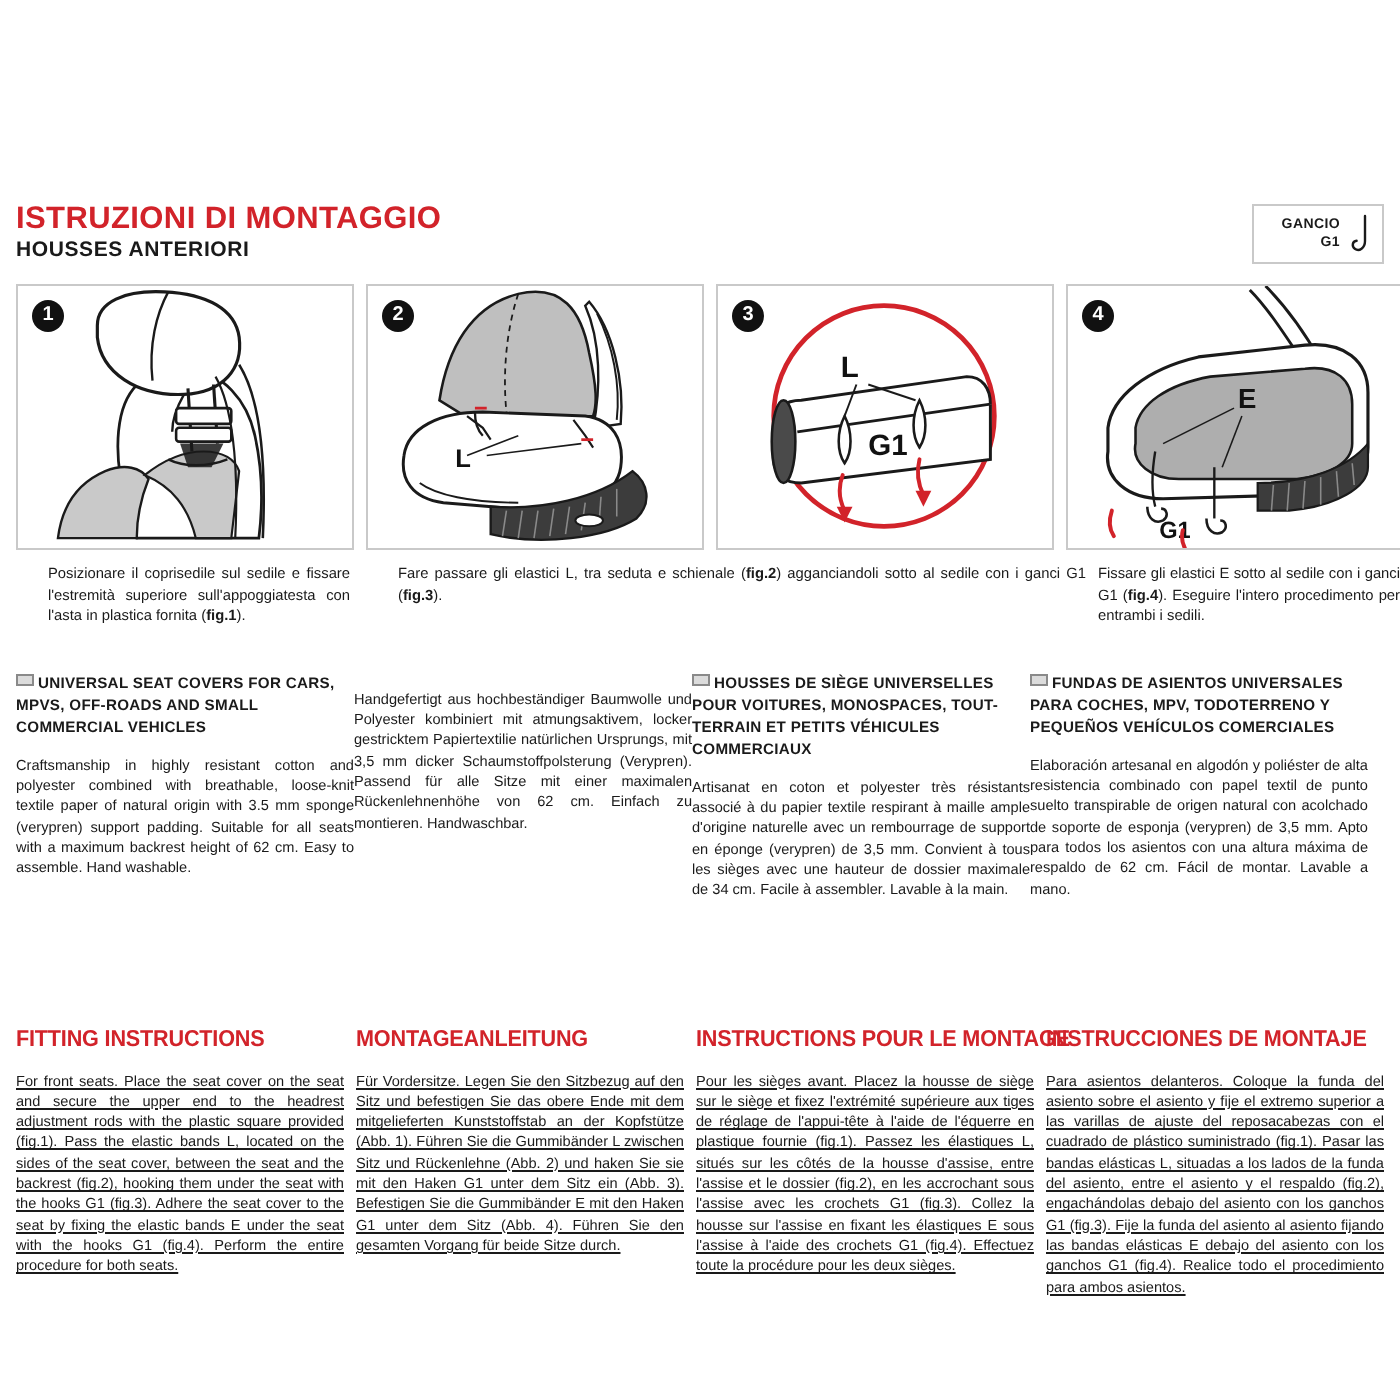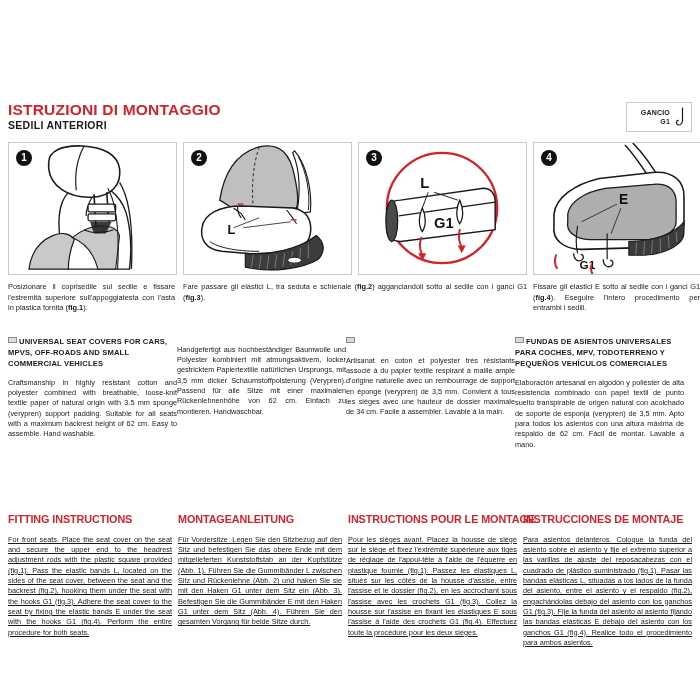--- a/index.html
+++ b/index.html
@@ -108,20 +108,21 @@
   }
   .panel-svg { display: block; width: 100%; height: 100%; }
 
   .caption {
     font-size: 7.4px;
     line-height: 10.6px;
     color: #1a1a1a;
     text-align: justify;
     margin-top: 7px;
     padding-right: 2px;
+    margin-left: 16px;
   }
   .caption b { font-weight: bold; }
   .cap-wide { width: 344px; }
 
   
   .lang-row {
     display: flex;
     gap: 0;
     margin-top: 22px;
   }
@@ -184,21 +185,21 @@
     text-decoration: underline;
   }
 </style>
 </head>
 <body>
 
 <div class="page">
 
   <div class="header">
     <div class="title-main">ISTRUZIONI DI MONTAGGIO</div>
-    <div class="title-sub">SEDILI ANTERIORI</div>
+    <div class="title-sub">HOUSSES ANTERIORI</div>
 
     <div class="gancio-box">
       <div class="gancio-text">
         <div>GANCIO</div>
         <div>G1</div>
       </div>
       <svg class="gancio-hook" viewBox="0 0 12 20">
         <path d="M8.5 1 L8.5 13.5 C8.5 17 5.6 19 3.4 17.4 C1.8 16.2 2.1 13.6 4.3 13.4" fill="none" stroke="#1a1a1a" stroke-width="1.2" stroke-linecap="round"></path>
       </svg>
     </div>
@@ -350,21 +351,21 @@
 
   <div class="lang-row">
     <div class="lang-col">
       <div class="lang-head"><span class="flag flag-uk"></span><span>UNIVERSAL SEAT COVERS FOR CARS, MPVS, OFF-ROADS AND SMALL COMMERCIAL VEHICLES</span></div>
       <div class="lang-body">Craftsmanship in highly resistant cotton and polyester combined with breathable, loose-knit textile paper of natural origin with 3.5 mm sponge (verypren) support padding. Suitable for all seats with a maximum backrest height of 62 cm. Easy to assemble. Hand washable.</div>
     </div>
     <div class="lang-col">
       <div class="lang-body">Handgefertigt aus hochbeständiger Baumwolle und Polyester kombiniert mit atmungsaktivem, locker gestricktem Papiertextilie natürlichen Ursprungs, mit 3,5 mm dicker Schaumstoffpolsterung (Verypren). Passend für alle Sitze mit einer maximalen Rückenlehnenhöhe von 62 cm. Einfach zu montieren. Handwaschbar.</div>
     </div>
     <div class="lang-col">
-      <div class="lang-head"><span class="flag flag-fr"></span></div>
+      <div class="lang-head"><span class="flag flag-fr"></span><span>HOUSSES DE SIÈGE UNIVERSELLES POUR VOITURES, MONOSPACES, TOUT-TERRAIN ET PETITS VÉHICULES COMMERCIAUX</span></div>
       <div class="lang-body">Artisanat en coton et polyester très résistants associé à du papier textile respirant à maille ample d'origine naturelle avec un rembourrage de support en éponge (verypren) de 3,5 mm. Convient à tous les sièges avec une hauteur de dossier maximale de 34 cm. Facile à assembler. Lavable à la main.</div>
     </div>
     <div class="lang-col">
       <div class="lang-head"><span class="flag flag-es"></span><span>FUNDAS DE ASIENTOS UNIVERSALES PARA COCHES, MPV, TODOTERRENO Y PEQUEÑOS VEHÍCULOS COMERCIALES</span></div>
       <div class="lang-body">Elaboración artesanal en algodón y poliéster de alta resistencia combinado con papel textil de punto suelto transpirable de origen natural con acolchado de soporte de esponja (verypren) de 3,5 mm. Apto para todos los asientos con una altura máxima de respaldo de 62 cm. Fácil de montar. Lavable a mano.</div>
     </div>
   </div>
 
   <div class="instr-row">
     <div class="instr-col">

